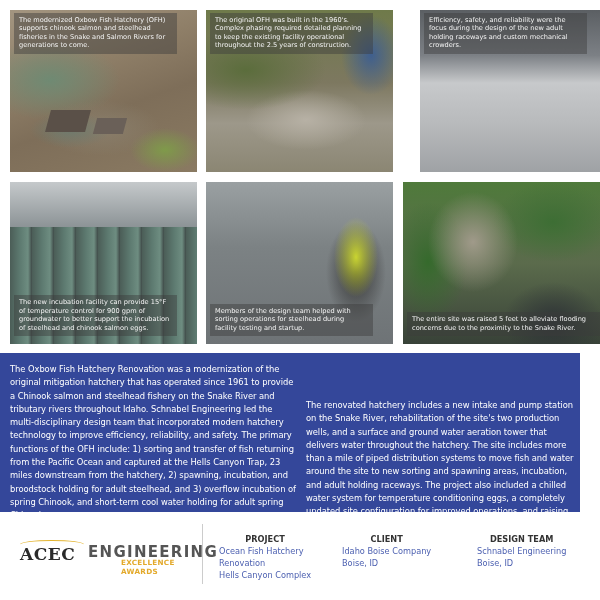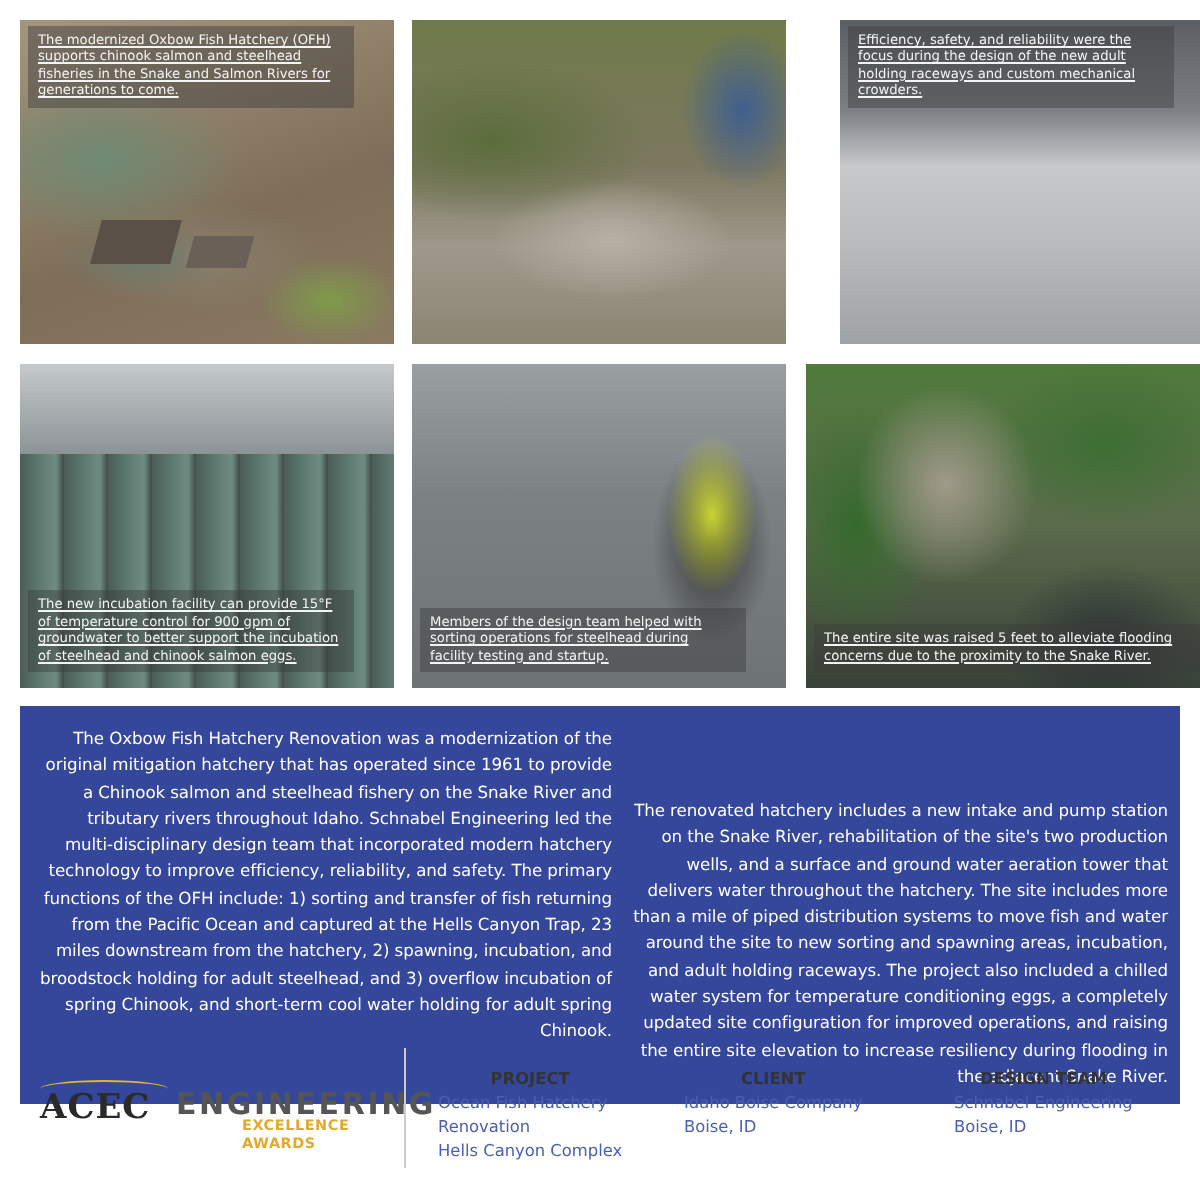--- a/index.html
+++ b/index.html
@@ -1,20 +1,20 @@
 <!DOCTYPE html>
 <html><head>
 <meta charset="utf-8">
 <style>
   html,body{margin:0;padding:0;}
   body{width:600px;height:600px;background:#ffffff;position:relative;overflow:hidden;font-family:"DejaVu Sans","Liberation Sans",sans-serif;}
   .grid{position:absolute;left:10px;top:10px;width:580px;height:334px;}
   .photo{position:absolute;width:187px;height:162px;overflow:hidden;}
   .photo .img{position:absolute;inset:0;}
-  .photo .cap{position:absolute;left:4px;right:20px;padding:3px 5px 4px 5px;background:rgba(60,60,60,0.45);color:#f4f4f4;font-size:6.6px;line-height:8.4px;letter-spacing:0;text-decoration:underline;}
+  .photo .cap{position:absolute;left:4px;right:20px;padding:3px 5px 4px 5px;background:rgba(60,60,60,0.45);color:#f4f4f4;font-size:6.6px;line-height:8.4px;letter-spacing:0;}
   .photo.top .cap{top:3px;}
   .photo.bottom .cap{bottom:8px;}
 
   
   #p1 .img{background:
     radial-gradient(ellipse 40px 18px at 60px 120px, #6f7a6d 0%, rgba(0,0,0,0) 100%),
     radial-gradient(ellipse 60px 28px at 90px 118px, #8a7f6c 0%, rgba(0,0,0,0) 100%),
     radial-gradient(ellipse 35px 22px at 155px 140px, #7f9a4a 0%, rgba(0,0,0,0) 100%),
     radial-gradient(ellipse 70px 40px at 40px 70px, #6f8a73 0%, rgba(0,0,0,0) 100%),
     linear-gradient(160deg,#a39580 0%,#8f7f68 35%,#7e6e59 60%,#8a7a62 100%);}
@@ -39,21 +39,21 @@
     radial-gradient(ellipse 30px 50px at 150px 90px, #333 0%, rgba(0,0,0,0) 100%),
     linear-gradient(180deg,#9aa0a2 0%,#7c8284 40%,#6e7376 100%);}
   
   #p6 .img{background:
     radial-gradient(ellipse 45px 50px at 70px 60px, #a09a8a 0%, rgba(0,0,0,0) 100%),
     radial-gradient(ellipse 40px 60px at 25px 80px, #356a2c 0%, rgba(0,0,0,0) 100%),
     radial-gradient(ellipse 60px 40px at 150px 40px, #3d6e34 0%, rgba(0,0,0,0) 100%),
     radial-gradient(ellipse 50px 40px at 150px 140px, #2f3437 0%, rgba(0,0,0,0) 100%),
     linear-gradient(180deg,#4f7a3b 0%,#5b6b4c 50%,#384238 100%);}
 
-  .blue{position:absolute;left:10px;top:353px;width:580px;height:199px;background:#34479a;color:#ffffff;text-align:right;}
+  .blue{position:absolute;left:0;top:353px;width:580px;height:159px;background:#34479a;color:#ffffff;}
   .blue .col{position:absolute;top:10px;font-size:8.35px;line-height:13.3px;letter-spacing:-0.05px;}
   .blue .col1{left:10px;width:286px;}
   .blue .col2{left:306px;width:268px;margin-top:36px;}
 
   .footer{position:absolute;left:0;top:512px;width:600px;height:88px;}
   .logo{position:absolute;left:20px;top:28px;width:175px;height:30px;}
   .logo .arc{position:absolute;left:0;top:0;width:64px;height:8px;border-top:1.5px solid #e3b430;border-radius:50% 50% 0 0;}
   .logo .acec{position:absolute;left:0;top:4px;font-family:"DejaVu Serif","Liberation Serif",serif;font-weight:bold;font-size:17px;color:#2a2a2a;letter-spacing:0.5px;}
   .logo .eng{position:absolute;left:68px;top:3px;font-size:15px;color:#555555;letter-spacing:1.3px;font-weight:bold;}
   .logo .exc{position:absolute;left:68px;top:18px;font-size:7.2px;color:#e3a92a;font-weight:bold;letter-spacing:0.3px;margin-left:33px;}
@@ -70,20 +70,21 @@
 
 <div class="grid">
   <div class="photo top" id="p1" style="left:0;top:0;">
     <div class="img"></div>
     <div class="roof" style="left:38px;top:100px;width:40px;height:22px;transform:skew(-15deg);"></div>
     <div class="roof" style="left:85px;top:108px;width:30px;height:16px;transform:skew(-15deg);background:#6a6058;"></div>
     <div class="cap">The modernized Oxbow Fish Hatchery (OFH) supports chinook salmon and steelhead fisheries in the Snake and Salmon Rivers for generations to come.</div>
   </div>
   <div class="photo top" id="p2" style="left:196px;top:0;">
     <div class="img"></div>
+    <div class="cap">The original OFH was built in the 1960's. Complex phasing required detailed planning to keep the existing facility operational throughout the 2.5 years of construction.</div>
   </div>
   <div class="photo top" id="p3" style="left:393px;top:0;margin-left:17px;">
     <div class="img"></div>
     <div class="cap">Efficiency, safety, and reliability were the focus during the design of the new adult holding raceways and custom mechanical crowders.</div>
   </div>
   <div class="photo bottom" id="p4" style="left:0;top:172px;">
     <div class="img"></div>
     <div class="ceil"></div>
     <div class="cap">The new incubation facility can provide 15°F of temperature control for 900 gpm of groundwater to better support the incubation of steelhead and chinook salmon eggs.</div>
   </div>

